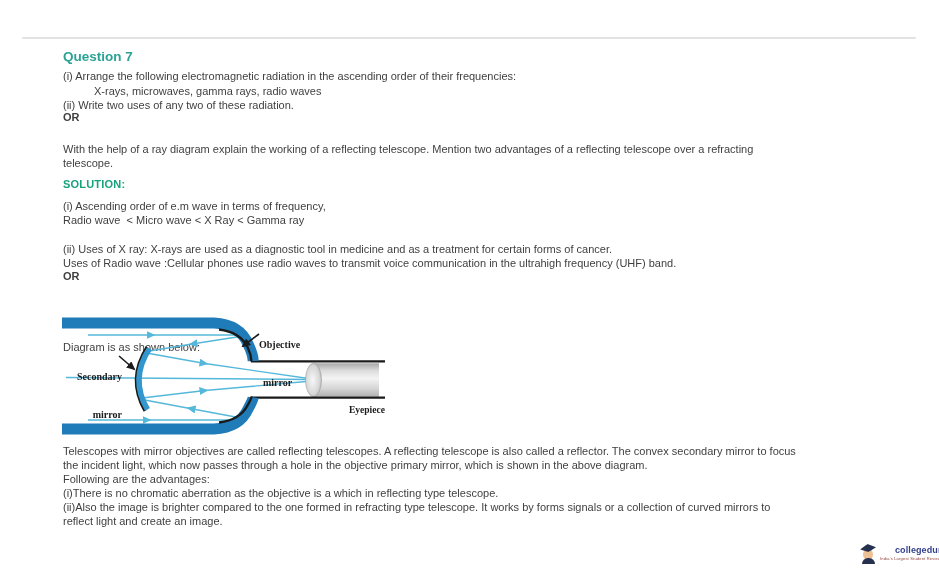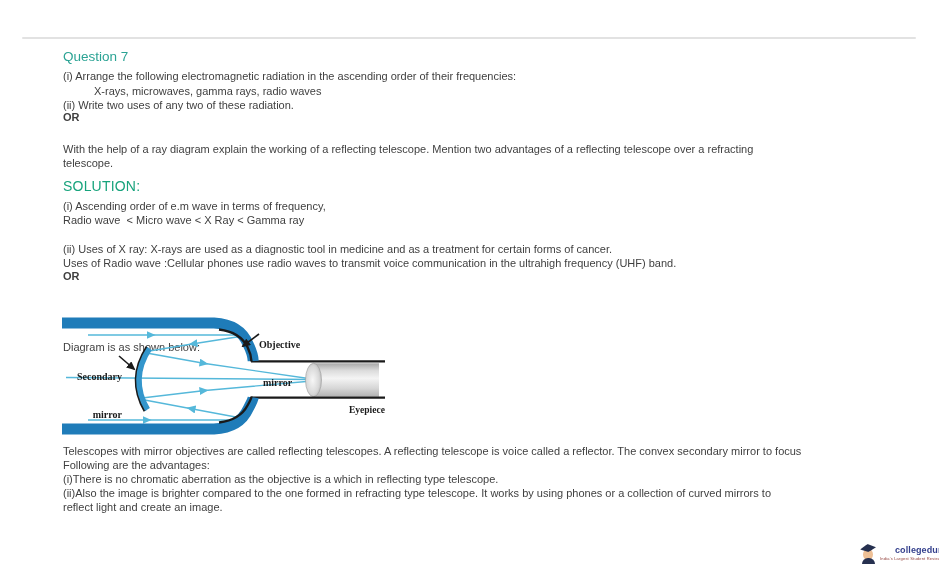--- a/index.html
+++ b/index.html
@@ -1,21 +1,21 @@
 <!DOCTYPE html>
 <html style="--question-title: #2ba394; --solution-title: #17a37c; --body-text: #3f3f3f; --divider: #e2e2e2; --tube-blue: #1f7cb9; --mirror-blue: #3396cc; --ray-blue: #55b8da; --diagram-black: #1a1a1a; --brand-navy: #333f8c; --tagline-red: #8f3a34;"><head>
 <meta charset="utf-8">
 <style>
   html,body{margin:0;padding:0;background:#ffffff;}
   #page{position:relative;width:939px;height:577px;background:#fff;overflow:hidden;
         font-family:"Liberation Sans", sans-serif;color:var(--body-text,#3f3f3f);}
   .abs{position:absolute;}
   .divider{height:2px;background:var(--divider,#e2e2e2);border-radius:1px;}
-  .qtitle{font-size:13.5px;font-weight:400;color:var(--question-title,#2ba394);}
-  .soltitle{font-size:14px;font-weight:400;color:var(--solution-title,#17a37c);letter-spacing:.2px;}
+  .qtitle{font-size:13.5px;font-weight:700;color:var(--question-title,#2ba394);}
+  .soltitle{font-size:11px;font-weight:700;color:var(--solution-title,#17a37c);letter-spacing:.2px;}
   .bline{font-size:11px;line-height:14px;white-space:pre;color:var(--body-text,#3f3f3f);}
   .block .bline{position:relative;}
   .orrow{width:810px;font-size:11px;font-weight:700;color:var(--body-text,#3f3f3f);}
   .dlabel{font-family:"Liberation Serif", serif;font-size:10px;font-weight:600;
           color:var(--diagram-black,#1a1a1a);line-height:12.5px;white-space:pre;}
   svg{display:block;}
   #diagram-layer{left:0;top:0;pointer-events:none;}
   .footer-logo{left:860px;top:541px;width:78px;height:26px;}
   .grad-icon{position:absolute;left:0;top:3px;width:18px;height:20px;}
   .cap{position:absolute;left:0;top:0;width:16px;height:8px;background:#26304f;
@@ -117,24 +117,25 @@
     <div>Objective</div>
     <div style="margin-left:4px;">mirror</div>
   </div>
   <div class="abs dlabel" style="left:58px;top:346px;width:64px;text-align:right;">
     <div>Secondary</div>
     <div>mirror</div>
   </div>
   <div class="abs dlabel" style="left:322px;top:404px;font-size:9.5px;margin-left:27px;">Eyepiece</div>
 
   <div class="abs block" style="left:63px;top:444px;">
-    <div class="bline">Telescopes with mirror objectives are called reflecting telescopes. A reflecting telescope is voice called a reflector. The convex secondary mirror to focus</div>
+    <div class="bline">Telescopes with mirror objectives are called reflecting telescopes. A reflecting telescope is also called a reflector. The convex secondary mirror to focus</div>
+    <div class="bline">the incident light, which now passes through a hole in the objective primary mirror, which is shown in the above diagram.</div>
     <div class="bline">Following are the advantages:</div>
     <div class="bline">(i)There is no chromatic aberration as the objective is a which in reflecting type telescope.</div>
-    <div class="bline">(ii)Also the image is brighter compared to the one formed in refracting type telescope. It works by using phones or a collection of curved mirrors to</div>
+    <div class="bline">(ii)Also the image is brighter compared to the one formed in refracting type telescope. It works by forms signals or a collection of curved mirrors to</div>
     <div class="bline">reflect light and create an image.</div>
   </div>
 
   <div class="abs footer-logo">
     <div class="grad-icon">
       <span class="face"></span>
       <span class="cap"></span>
       <span class="shoulder"></span>
     </div>
     <div class="brand">collegedunia</div>

